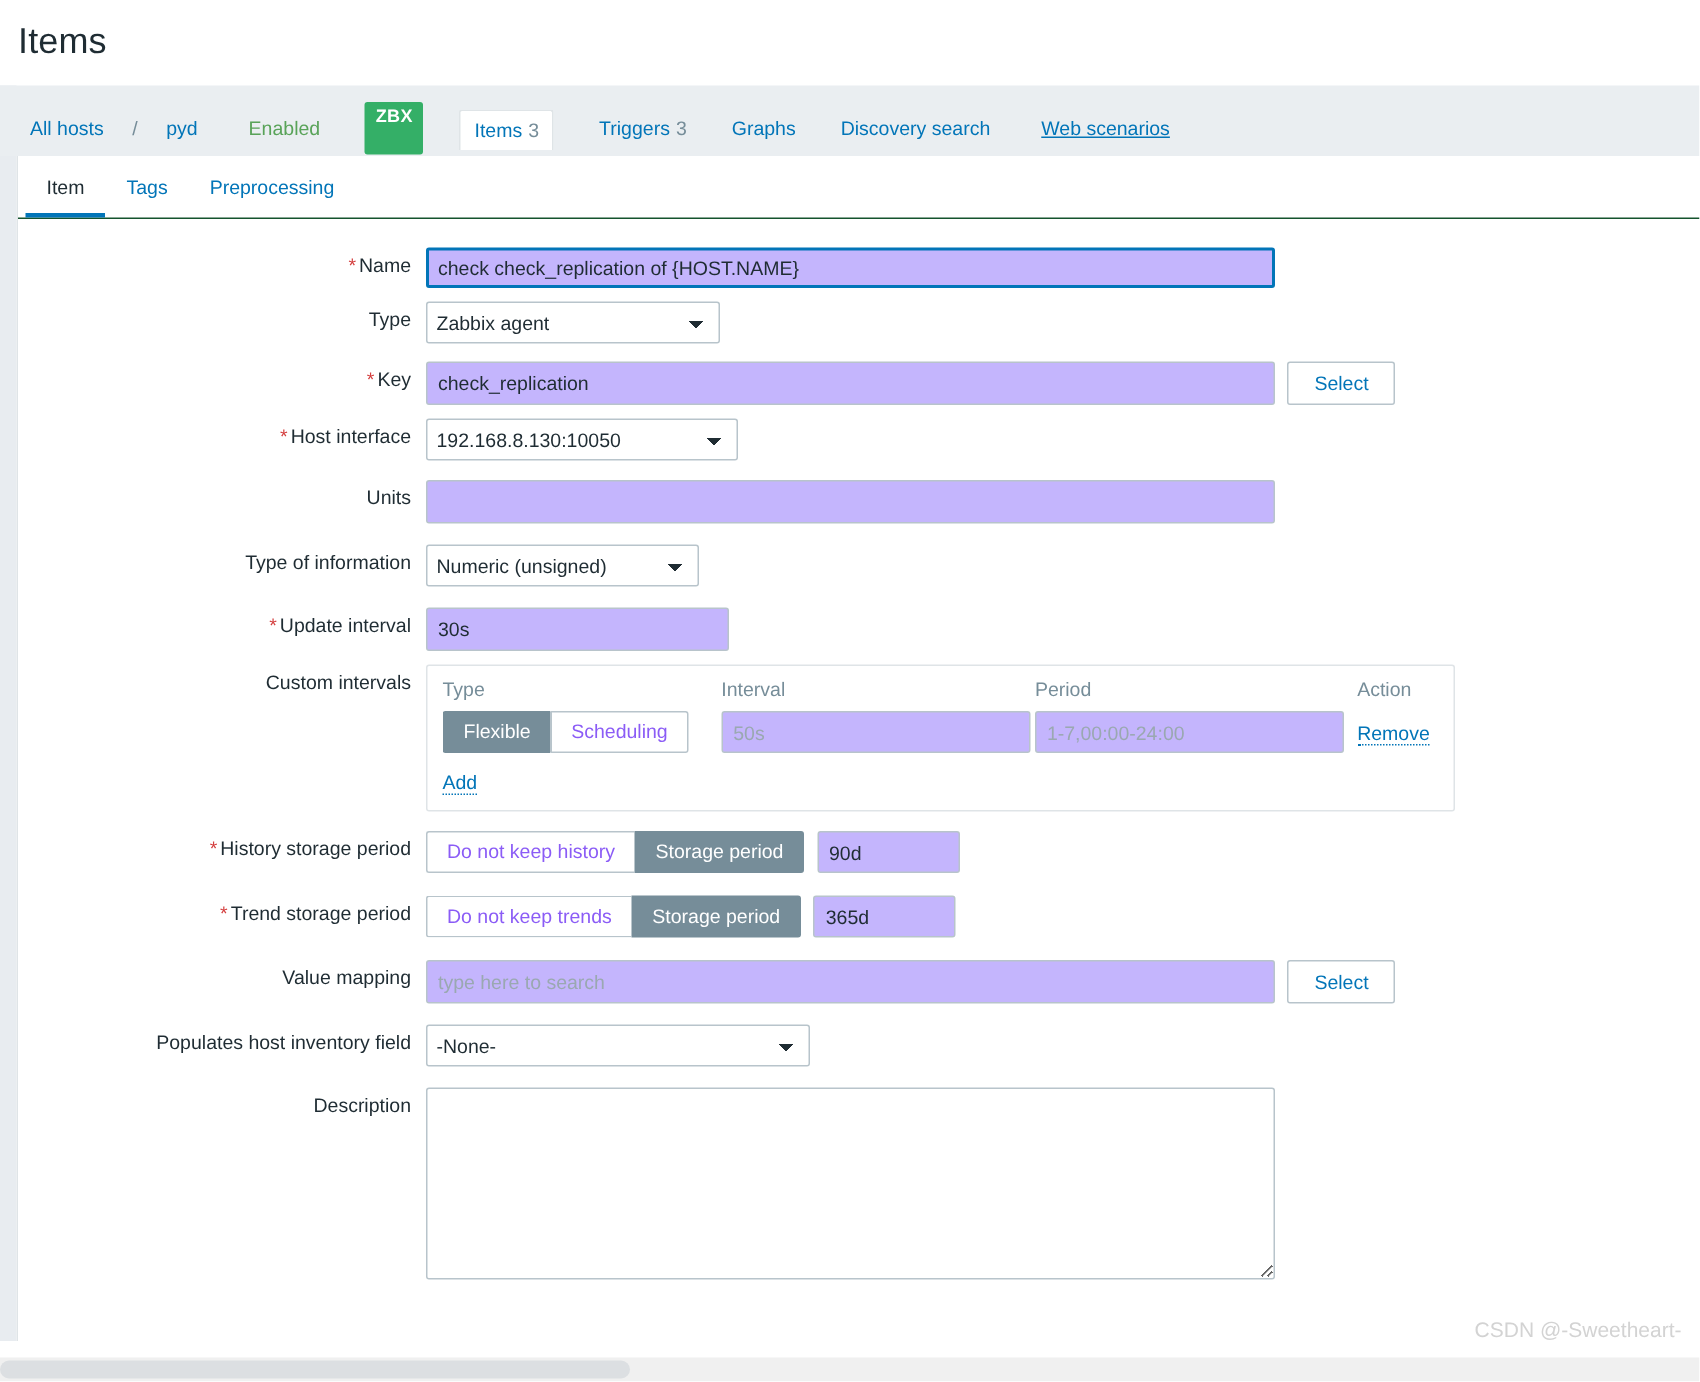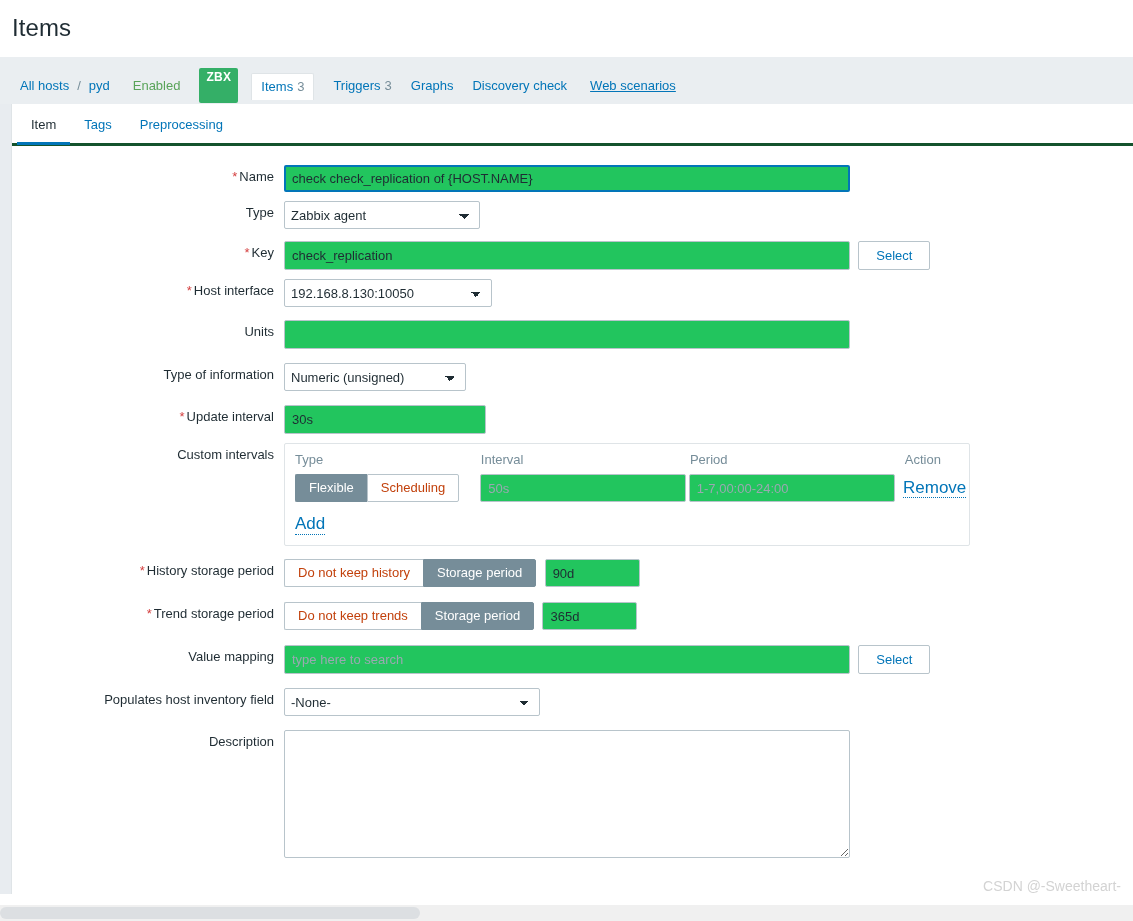--- a/index.html
+++ b/index.html
@@ -26,21 +26,21 @@
     letter-spacing: 0.1px;
   }
 
   
   .hostnav {
     position: absolute; left: 0; top: 57px; width: 1133px; height: 47px;
     background: #eaeef1;
   }
   .hostnav-inner {
     position: absolute; left: 20px; top: 0; height: 57px;
-    display: flex; align-items: center; gap: 1px;
+    display: flex; align-items: center; gap: 12px;
     font-size: 13px;
   }
   .hn-link {
     color: #0275b8; text-decoration: none; cursor: pointer;
     padding: 2px 0; white-space: nowrap;
   }
   .hn-sep { color: #768d99; margin: 0 7px; }
   .hn-enabled { color: #59a359; margin-left: 22px; white-space: nowrap; }
   .zbx-badge {
     display: inline-block; margin-left: 18px;
@@ -74,21 +74,21 @@
   
   .card {
     position: absolute; left: 11px; top: 104px;
     width: 1122px; height: 790px;
     background: #fff; border-left: 1px solid #dfe4e7;
   }
 
   
   .ftabs {
     position: absolute; left: 0; top: 0; width: 100%; height: 42px;
-    border-bottom: 3px solid #14532d;
+    border-bottom: 1px solid #14532d;
     display: flex; align-items: flex-start; padding-left: 5px;
   }
   .ftab {
     position: relative; padding: 13px 14px 12px 14px;
     font-size: 13px; color: #0275b8; cursor: pointer; text-decoration: none;
     white-space: nowrap;
   }
   .ftab.active { color: #1f2c33; }
   .ftab.active::after {
     content: ""; position: absolute; left: 0; right: 0; bottom: -1px;
@@ -101,21 +101,21 @@
   .lbl {
     width: 272px; text-align: right; padding-right: 10px;
     font-size: 13px; color: #1f2c33; line-height: 24px;
     flex: none; white-space: nowrap;
   }
   .req { color: #d43f3f; margin-right: 2px; }
   .fld { flex: 1; }
 
   
   .txt {
-    height: 27px; border: 1px solid #b8c4cb; background: #22c55e;
+    height: 27px; border: 1px solid #b8c4cb; background: #c4b5fd;
     font-family: "Liberation Sans", sans-serif; font-size: 13px;
     color: #1f2c33; padding: 0 7px; outline: none; border-radius: 2px;
     vertical-align: top;
   }
   .txt::placeholder { color: #9aa8b1; }
   .txt.focused { border: 2px solid #0275b8; padding: 0 6px; }
   .w-big { width: 566px; }
 
   select.ddl {
     height: 28px; border: 1px solid #b8c4cb; background: #fff;
@@ -139,21 +139,21 @@
     height: 28px; min-width: 72px; border: 1px solid #b8c4cb; background: #fff;
     color: #0275b8; font-family: "Liberation Sans", sans-serif; font-size: 13px;
     border-radius: 2px; cursor: pointer; padding: 0 14px;
   }
 
   
   .seg { display: inline-flex; vertical-align: top; }
   .seg .opt {
     height: 28px; line-height: 26px; padding: 0 13px;
     border: 1px solid #b8c4cb; border-right: none;
-    background: #fff; color: #c2410c; font-size: 13px; cursor: pointer;
+    background: #fff; color: #8b5cf6; font-size: 13px; cursor: pointer;
     white-space: nowrap;
   }
   .seg .opt:last-child { border-right: 1px solid #b8c4cb; }
   .seg .opt:first-child { border-radius: 2px 0 0 2px; }
   .seg .opt:last-child { border-radius: 0 2px 2px 0; }
   .seg .opt.on {
     background: #768d99; color: #fff; border-color: #768d99;
   }
 
   
@@ -162,21 +162,21 @@
     padding: 8px 10px 10px 10px; background: #fff;
   }
   .ci-head { display: flex; font-size: 13px; color: #768d99; margin-bottom: 7px; }
   .ci-c1 { width: 192px; }
   .ci-c2 { width: 216px; }
   .ci-c3 { width: 222px; }
   .ci-c4 { width: 56px; }
   .ci-row { display: flex; align-items: center; }
   .ci-row .ci-c2, .ci-row .ci-c3 { padding-right: 0; }
   .lnk {
-    color: #0275b8; font-size: 17px; cursor: pointer;
+    color: #0275b8; font-size: 13px; cursor: pointer;
     text-decoration: none; border-bottom: 1px dotted #0275b8; text-align: right;
   }
   .ci-add { display: inline-block; margin-top: 12px; }
 
   textarea.ta {
     width: 566px; height: 128px; border: 1px solid #b8c4cb; background: #fff;
     font-family: "Liberation Sans", sans-serif; font-size: 13px;
     color: #1f2c33; padding: 6px 7px; outline: none; border-radius: 2px;
     resize: both; overflow: auto; display: block;
   }
@@ -218,21 +218,21 @@
       <a class="hn-link">pyd</a>
       <span class="hn-enabled">Enabled</span>
       <span class="zbx-badge">ZBX</span>
 
       <a class="hn-tab selected"><span>Items</span><span class="cnt">3</span></a>
 
       <a class="hn-tab"><span>Triggers</span><span class="cnt">3</span></a>
 
       <a class="hn-tab">Graphs</a>
 
-      <a class="hn-tab">Discovery check</a>
+      <a class="hn-tab">Discovery search</a>
 
       <a class="hn-tab underlined">Web scenarios</a>
     </div>
   </div>
 
   <div class="card">
 
     <div class="ftabs">
       <a class="ftab active">Item</a>
       <a class="ftab">Tags</a>

